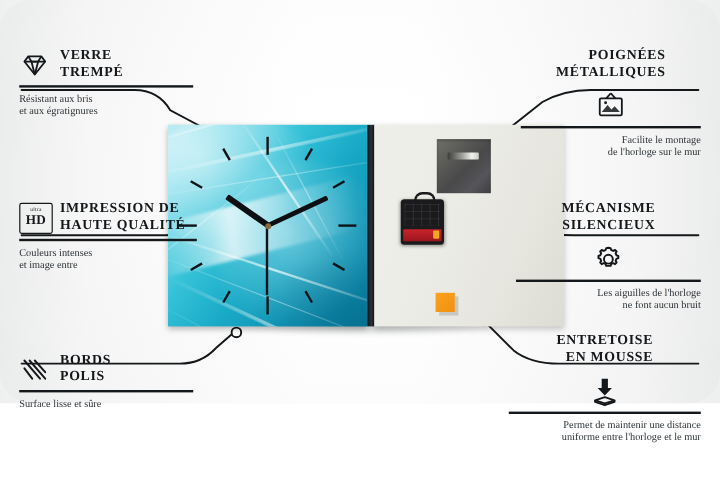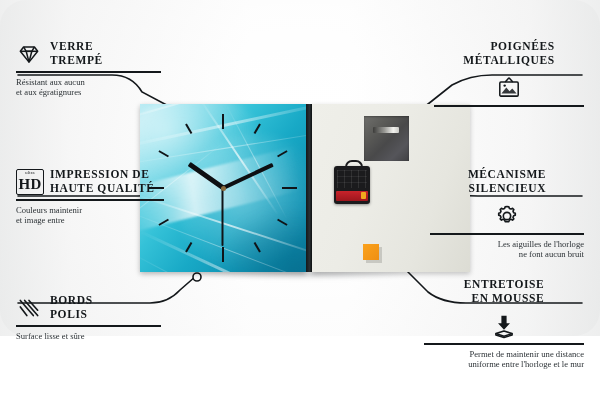--- a/index.html
+++ b/index.html
@@ -135,21 +135,21 @@
   .right .ttl{justify-content:flex-end;flex-direction:column;}
   .right .ttl-txt{text-align:right;}
   .right .sub{text-align:right;}
   .ico{width:26px;height:26px;flex:0 0 26px;color:#14181b;}
   .ico svg{display:block;width:26px;height:26px;}
 
   .hdbox{
     width:26px;height:24px;border:1.6px solid #14181b;border-radius:2px;
     display:flex;flex-direction:column;align-items:center;justify-content:center;line-height:1;
   }
-  .hdbox b{font-size:15px;font-weight:700;letter-spacing:.3px;}
+  .hdbox b{font-size:11px;font-weight:700;letter-spacing:.3px;}
   .hdbox i{font-size:4.6px;font-style:normal;letter-spacing:.2px;margin-bottom:.5px;}
 
   svg.conn{position:absolute;left:0;top:0;width:600px;height:400px;overflow:visible;}
 </style>
 </head>
 <body>
 
 <div id="stage">
 
   <svg class="conn" viewBox="0 0 600 400">
@@ -259,41 +259,41 @@
           <path d="M9.4 9.5 H14.6"></path>
         </svg>
       </span>
       <span class="ttl-txt">
         <span>VERRE</span><br>
         <span>TREMPÉ</span>
       </span>
     </div>
     <div class="rule" style="width:145px;"></div>
     <div class="sub">
-      <span>Résistant aux aucun</span><br>
+      <span>Résistant aux bris</span><br>
       <span>et aux égratignures</span>
     </div>
   </div>
 
   <div class="callout left" style="left:16px;top:168px;width:152px;">
     <div class="ttl">
       <span class="ico">
         <span class="hdbox">
           <i>ultra</i>
           <b>HD</b>
         </span>
       </span>
       <span class="ttl-txt">
         <span>IMPRESSION DE</span><br>
         <span>HAUTE QUALITÉ</span>
       </span>
     </div>
     <div class="rule" style="width:148px;"></div>
     <div class="sub">
-      <span>Couleurs maintenir</span><br>
+      <span>Couleurs intenses</span><br>
       <span>et image entre</span>
     </div>
   </div>
 
   <div class="callout left" style="left:16px;top:294px;width:150px;">
     <div class="ttl">
       <span class="ico">
         <svg viewBox="0 0 24 24" fill="none" stroke="currentColor" stroke-width="1.5" stroke-linecap="round">
           <path d="M4 5 L16 19"></path>
             <path d="M8 5 L20 19"></path>
@@ -322,20 +322,24 @@
         <svg viewBox="0 0 24 24" fill="none" stroke="currentColor" stroke-width="1.4" stroke-linejoin="round">
           <path d="M12 2.5 L8.5 6.5"></path>
             <path d="M12 2.5 L15.5 6.5"></path>
           <rect x="3.5" y="6.5" width="17" height="13" rx="1"></rect>
           <path d="M5 17 L9.5 11.5 L12.5 15 L15 12.5 L19 17 Z" fill="currentColor" stroke="none" opacity=".85"></path>
           <circle cx="8" cy="9.8" r="1.1" fill="currentColor" stroke="none"></circle>
         </svg>
       </span>
     </div>
     <div class="rule" style="width:150px;margin-left:auto;"></div>
+    <div class="sub">
+      <span>Facilite le montage</span><br>
+      <span>de l'horloge sur le mur</span>
+    </div>
   </div>
 
   <div class="callout right" style="left:430px;top:168px;width:154px;">
     <div class="ttl">
       <span class="ttl-txt" style="flex:1;">
         <span>MÉCANISME</span><br>
         <span>SILENCIEUX</span>
       </span>
       <span class="ico">
         <svg viewBox="0 0 24 24" fill="none" stroke="currentColor" stroke-width="1.5" stroke-linejoin="round">

